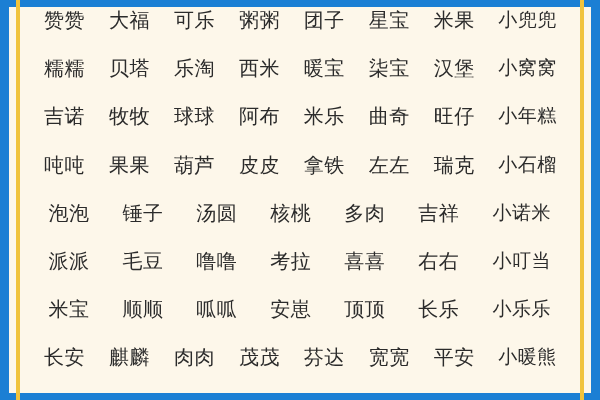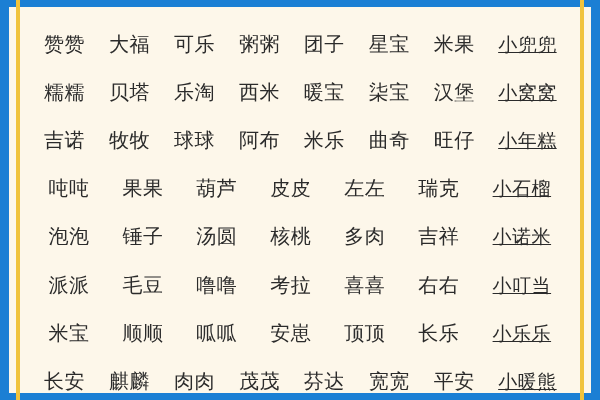--- a/index.html
+++ b/index.html
@@ -71,38 +71,37 @@
     left: 0; right: 0; top: 0; bottom: 0;
     display: flex;
     flex-direction: column;
     justify-content: space-between;
     padding: 3px 12px 2px 12px;
     box-sizing: border-box;
   }
   .row {
     display: flex;
     flex-direction: row;
-    align-items: flex-end;
+    align-items: flex-start;
     justify-content: space-between;
     height: 43.5px;
   }
   .cell {
     flex: 1 1 0;
     text-align: center;
     font-family: "DejaVu Sans", "Liberation Sans", sans-serif;
     font-size: 20px;
     line-height: 1;
     color: #2b2b2b;
     letter-spacing: 0.5px;
     white-space: nowrap;
   }
   .cell.wide {
     flex: 1.25 1 0;
     font-size: 19px;
-    text-decoration: underline;
   }
 </style>
 </head>
 <body>
 
 <div class="page">
   <div class="frame-left"></div>
   <div class="frame-right"></div>
   <div class="frame-top"></div>
   <div class="frame-bottom"></div>
@@ -143,20 +142,21 @@
         <div class="cell">曲奇</div>
         <div class="cell">旺仔</div>
         <div class="cell wide">小年糕</div>
       </div>
 
       <div class="row">
         <div class="cell">吨吨</div>
         <div class="cell">果果</div>
         <div class="cell">葫芦</div>
         <div class="cell">皮皮</div>
+        <div class="cell">拿铁</div>
         <div class="cell">左左</div>
         <div class="cell">瑞克</div>
         <div class="cell wide">小石榴</div>
       </div>
 
       <div class="row">
         <div class="cell">泡泡</div>
         <div class="cell">锤子</div>
         <div class="cell">汤圆</div>
         <div class="cell">核桃</div>

